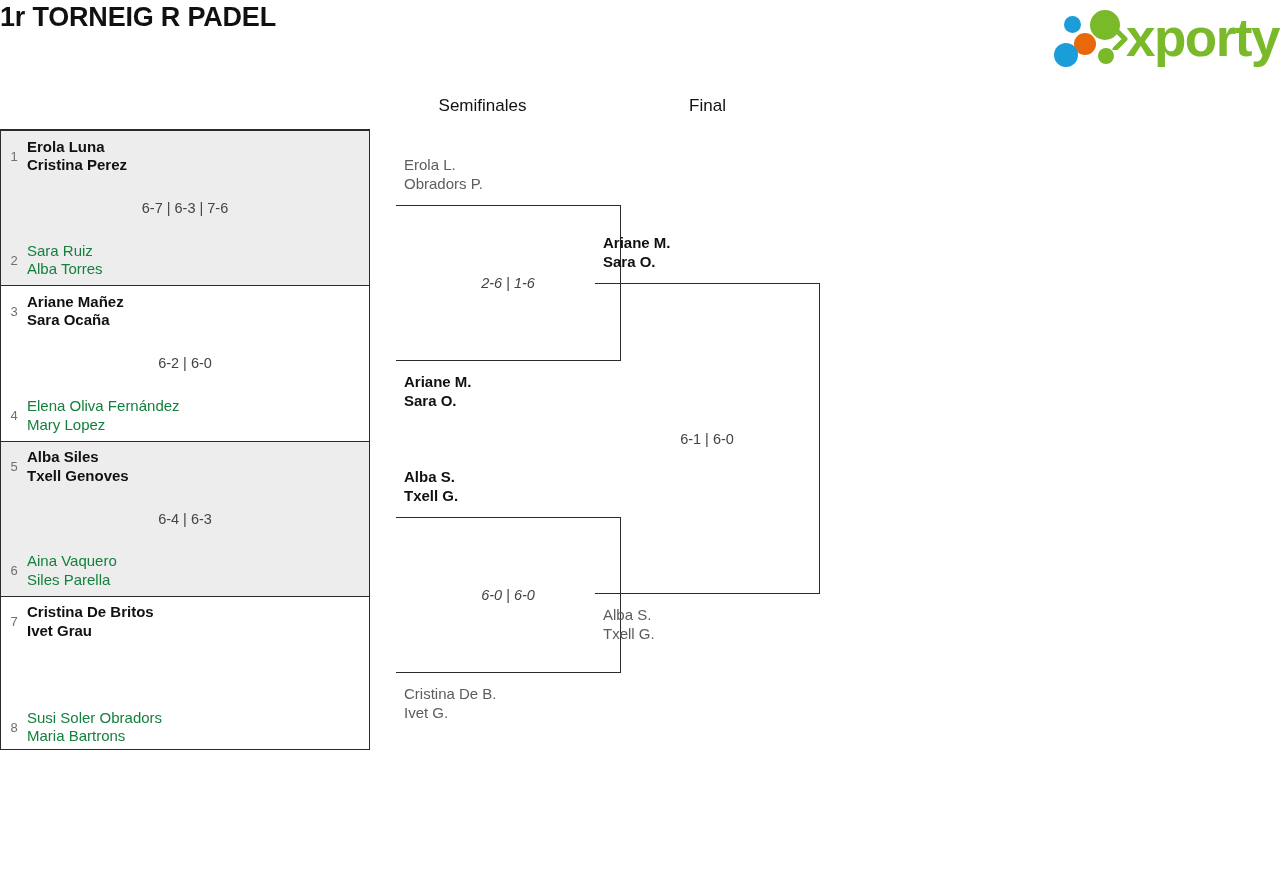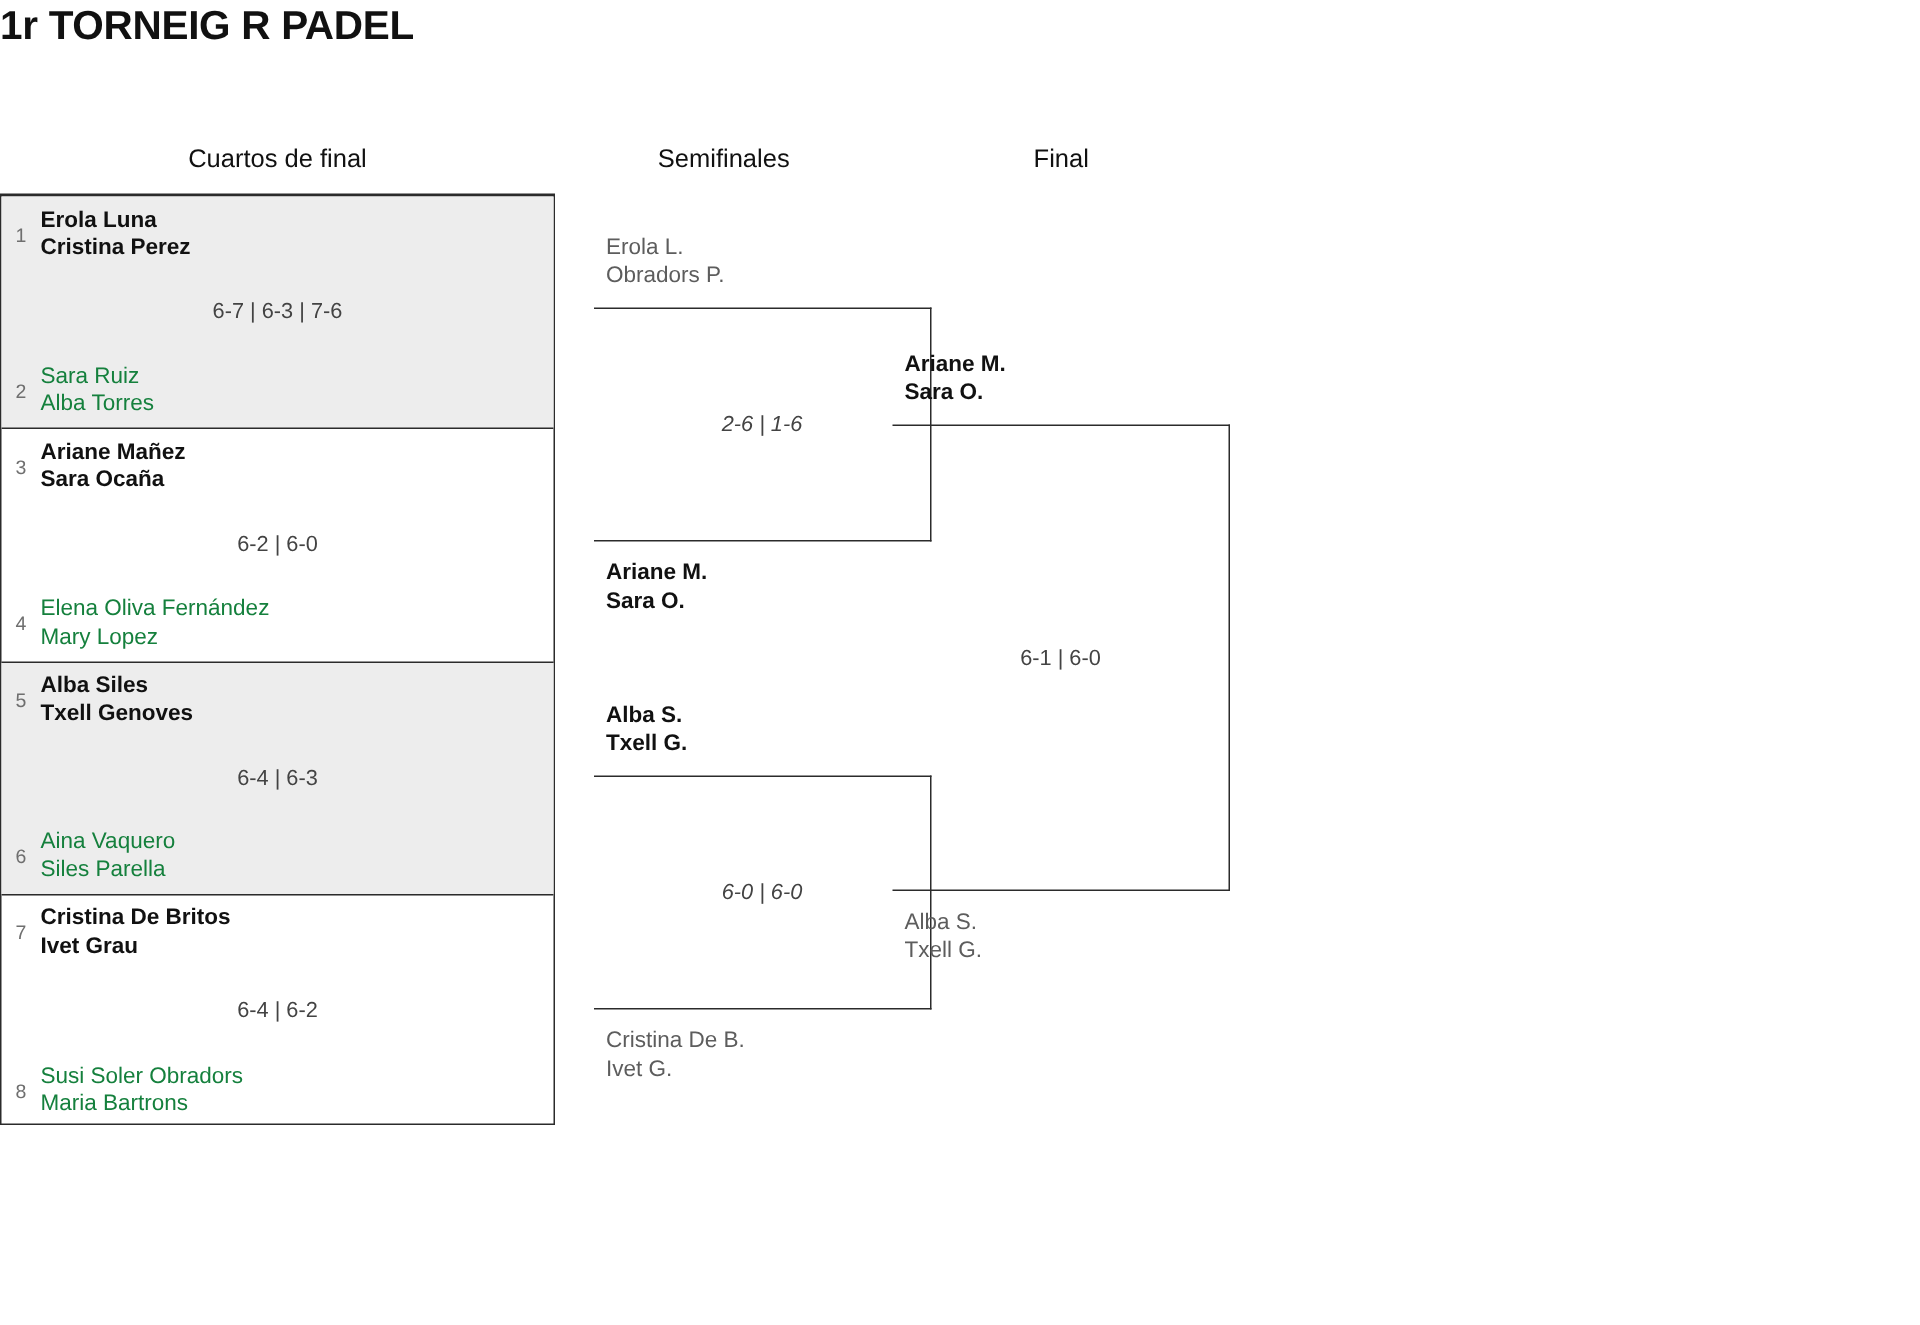--- a/index.html
+++ b/index.html
@@ -213,24 +213,36 @@
 </style>
 </head>
 <body>
 
 <div class="header">
 
   <div class="title-block">
     <span class="title-line">1r TORNEIG R PADEL</span>
   </div>
 
+  <div class="logo">
+    <div class="logo-dots">
+      <span class="dot blue-sm"></span>
+      <span class="dot green-lg"></span>
+      <span class="dot orange"></span>
+      <span class="dot blue-lg"></span>
+      <span class="dot green-sm"></span>
+    </div>
+    <svg class="logo-chevron" viewBox="0 0 16 22">
+      <path d="M3 1 L13 11 L3 21" fill="none" stroke="#7ab929" stroke-width="5" stroke-linecap="round" stroke-linejoin="round"></path>
+    </svg>
+    <div class="logo-word">xporty</div>
+  </div>
 </div>
 
 <div class="col-heads">
-  <div class="col-head qf">Cuartos de final</div>
   <div class="col-head sf">Semifinales</div>
   <div class="col-head fn">Final</div>
 </div>
 
 <div class="bracket">
 
   <div class="qf-col">
 
     <div class="qf-match shaded">
       <div class="slot top">
@@ -287,21 +299,20 @@
     </div>
 
     <div class="qf-match">
       <div class="slot top">
         <span class="seed">7</span>
         <span class="team winner">
           <span class="pname">Cristina De Britos</span>
           <span class="pname">Ivet Grau</span>
         </span>
       </div>
-      <div class="score">6-4 | 6-2</div>
       <div class="slot bottom">
         <span class="seed">8</span>
         <span class="team">
           <span class="pname">Susi Soler Obradors</span>
           <span class="pname">Maria Bartrons</span>
         </span>
       </div>
     </div>
 
   </div>

